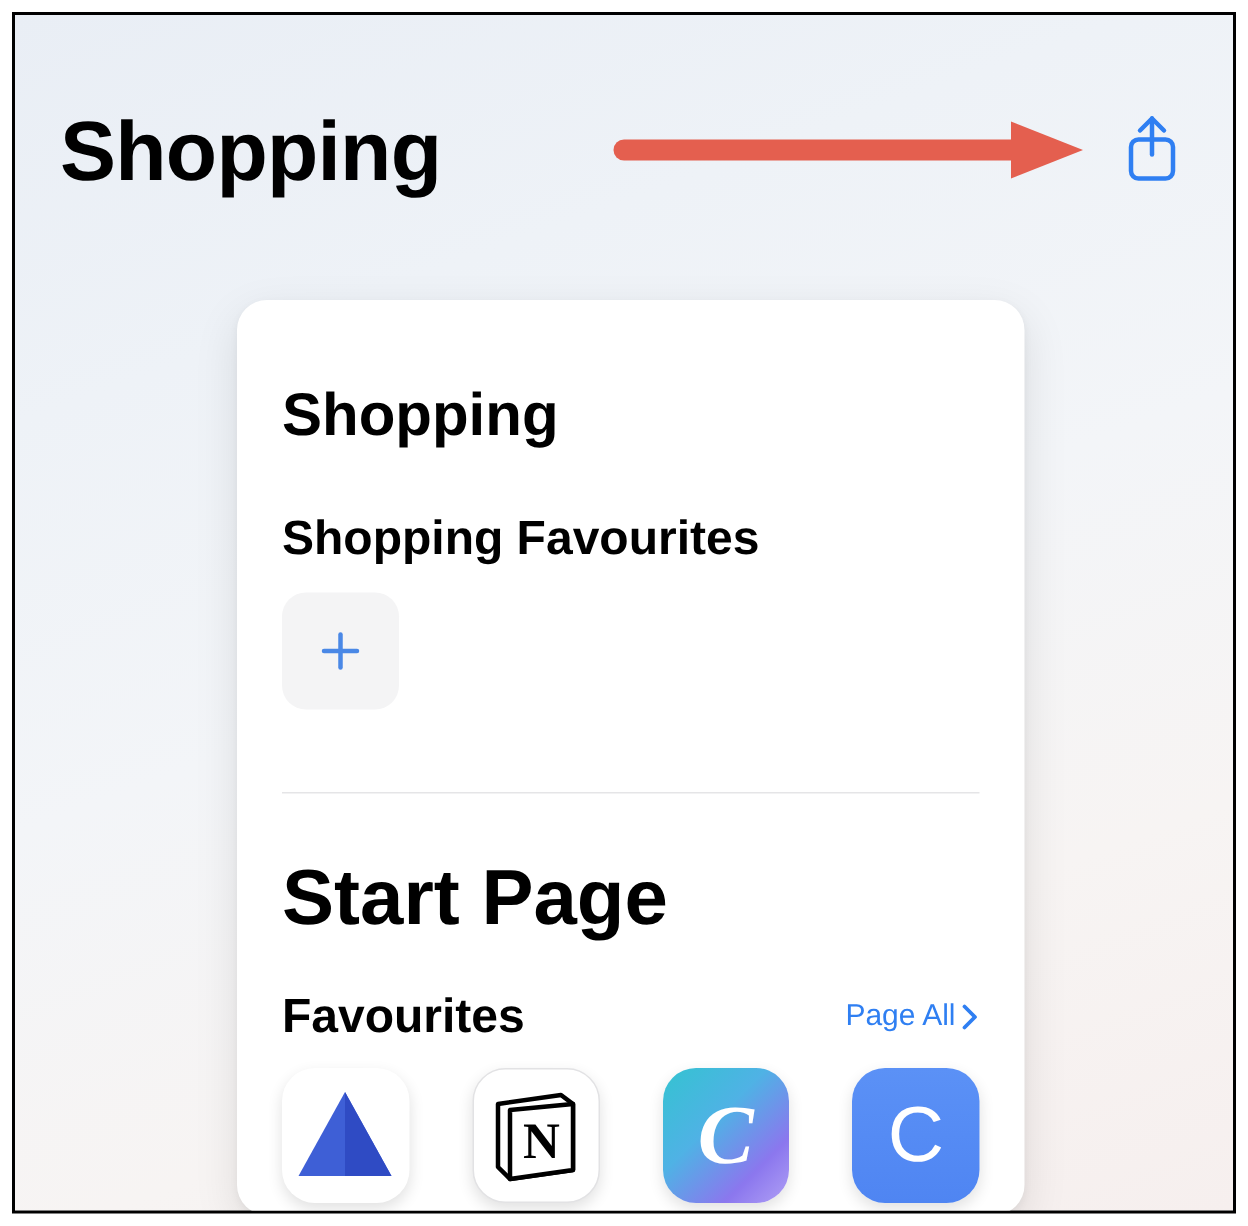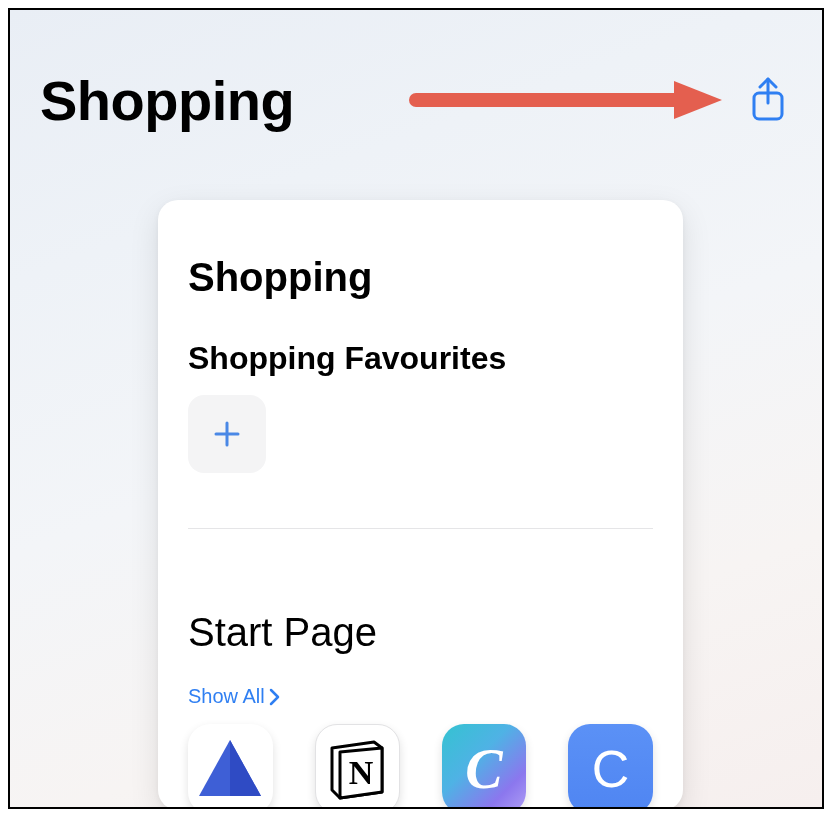--- a/index.html
+++ b/index.html
@@ -79,23 +79,23 @@
     display: flex; align-items: center; justify-content: center;
     cursor: pointer;
   }
   .add-tile svg { display: block; }
   .divider {
     margin-top: 55px;
     border: none;
     border-top: 1px solid #e5e5e7;
   }
   .start-title {
-    margin-top: 81px;
-    font-size: 40px;
-    font-weight: 400;
+    margin-top: 40px;
+    font-size: 52px;
+    font-weight: 700;
     color: #000;
   }
   .fav-header {
     margin-top: 30px;
     display: flex;
     align-items: center;
     justify-content: space-between;
   }
   .show-all {
     display: flex;
@@ -173,22 +173,23 @@
           <line x1="5" y1="16" x2="27" y2="16" stroke="#4a88e6" stroke-width="3" stroke-linecap="round"></line>
         </svg>
       </div>
     </div>
 
     <hr class="divider">
 
     <div class="start-title">Start Page</div>
 
     <div class="fav-header">
+      <div class="sub-title" style="margin-bottom:0">Favourites</div>
       <div class="show-all">
-        <span>Show All</span>
+        <span>Page All</span>
         <svg width="12" height="18" viewBox="0 0 12 18">
           <path d="M2 2 L9 9 L2 16" stroke="#2f7ff2" stroke-width="2.5" fill="none" stroke-linecap="round" stroke-linejoin="round"></path>
         </svg>
       </div>
     </div>
 
     <div class="app-row">
       <div class="app-tile app1">
         <svg width="70" height="70" viewBox="0 0 70 70">
           <polygon points="35,6 66,62 4,62" fill="#3e5fd6"></polygon>

